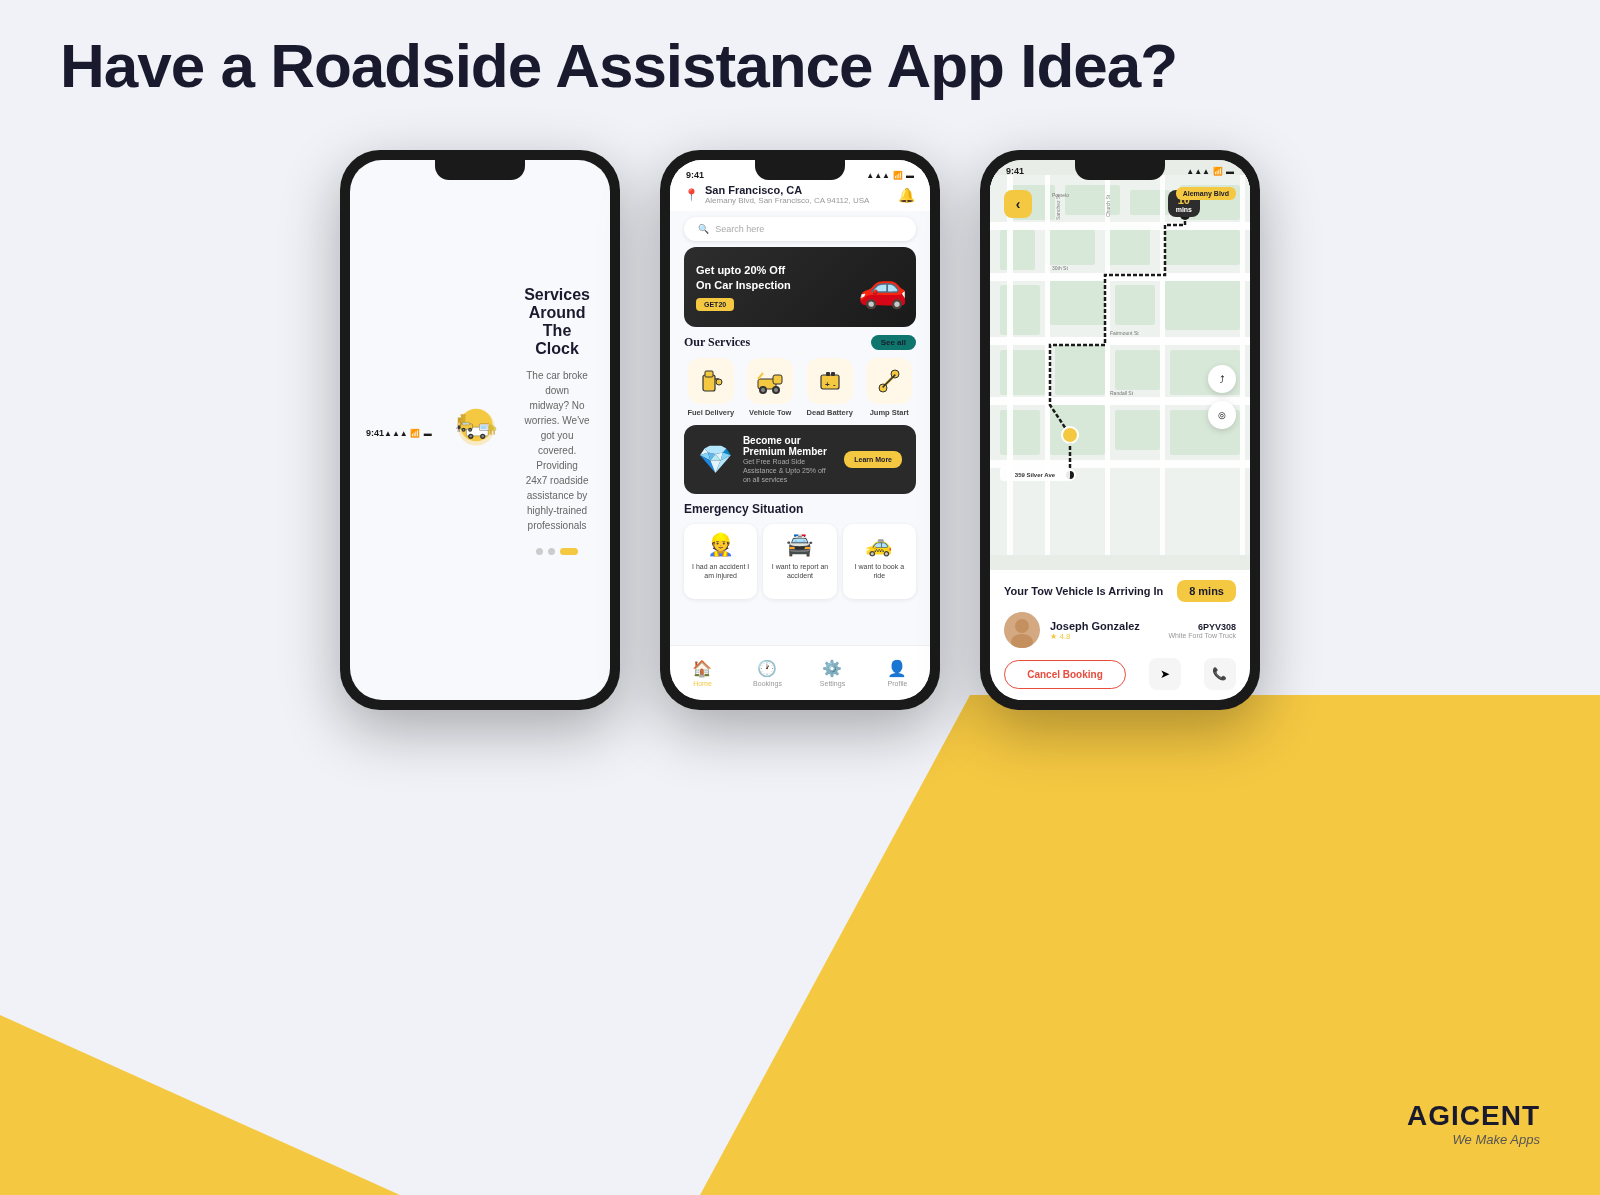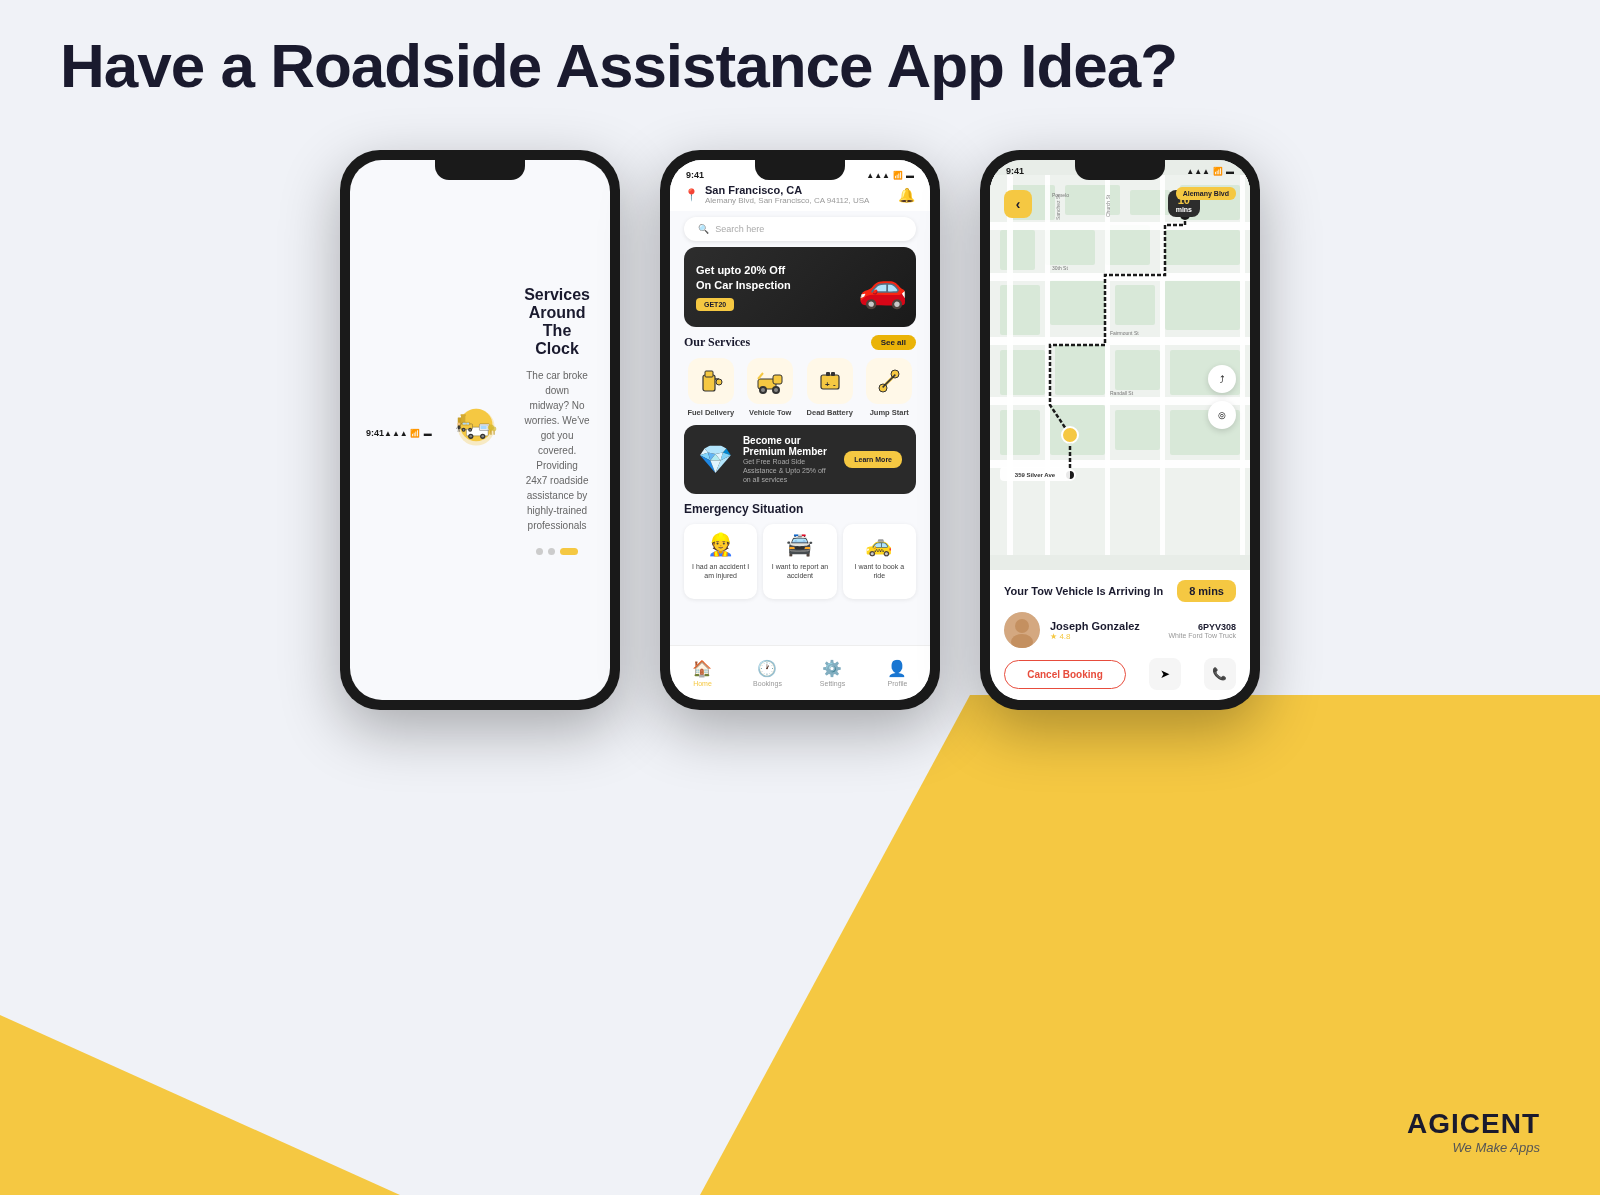--- a/index.html
+++ b/index.html
@@ -287,21 +287,21 @@
     }
 
     .services-title {
       font-size: 12px;
       font-weight: 800;
       color: #1a1a2e;
       font-family: Liberation Serif, serif;
     }
 
     .see-all-btn {
-      background: #eab308;
+      background: #0f766e;
       color: #1a1a2e;
       padding: 3px 10px;
       border-radius: 8px;
       font-size: 8px;
       font-weight: 700;
     }
 
     .services-grid {
       display: flex;
       gap: 6px;
@@ -621,21 +621,21 @@
       border-radius: 8px;
       display: flex;
       align-items: center;
       justify-content: center;
       font-size: 12px;
     }
 
     
     .agicent-logo {
       position: absolute;
-      bottom: 40px;
+      bottom: 48px;
       right: 60px;
       text-align: right;
       z-index: 10;
     }
 
     .agicent-name {
       font-size: 28px;
       font-weight: 900;
       color: #1a1a2e;
       letter-spacing: 1px;

